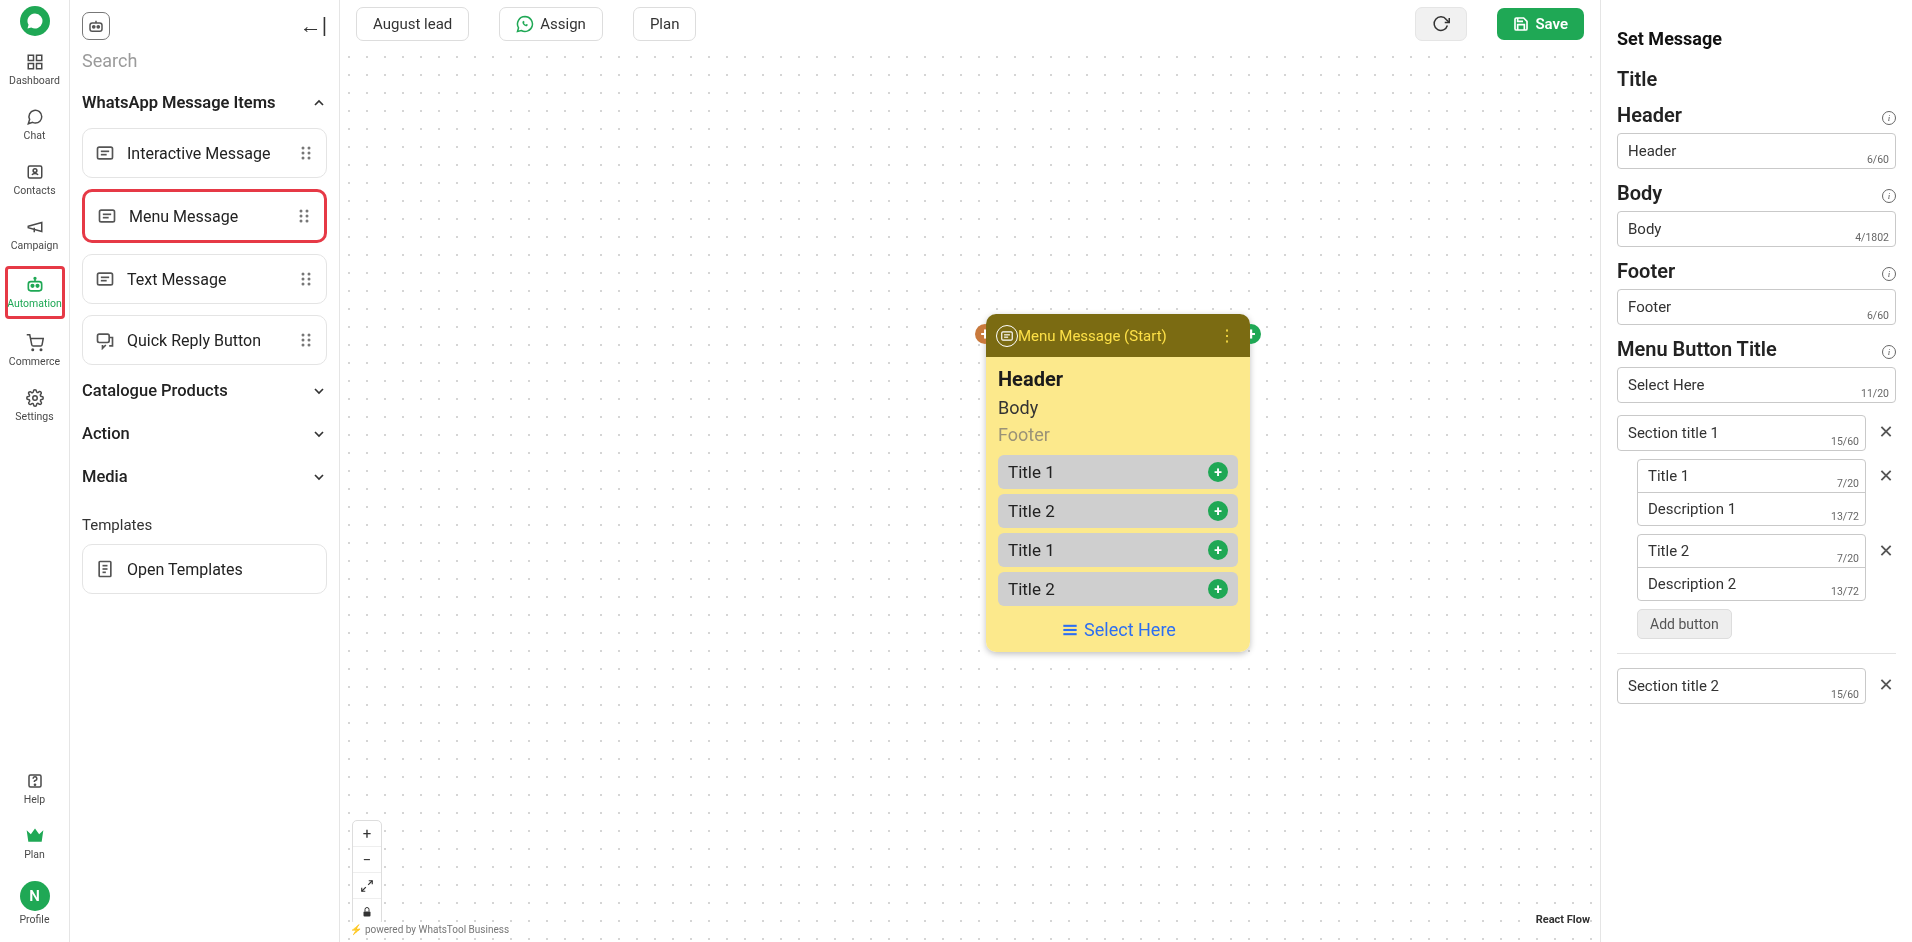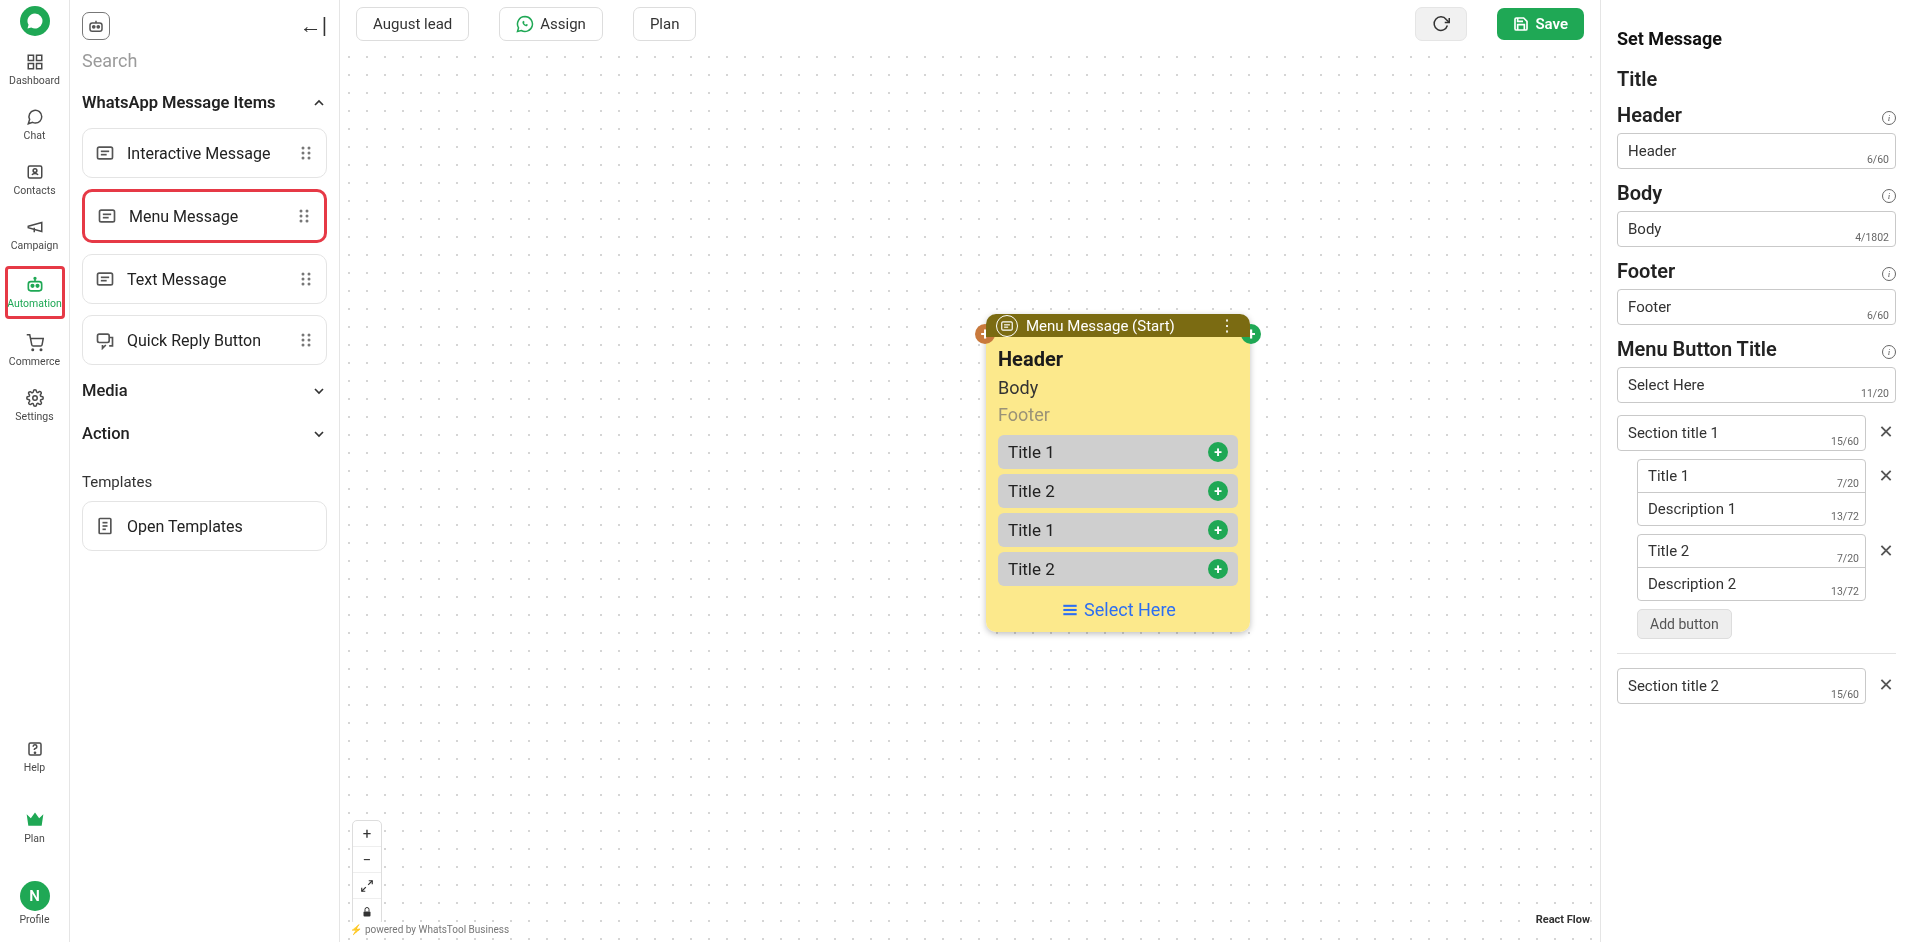--- a/index.html
+++ b/index.html
@@ -10,21 +10,21 @@
 .nav-rail { width: 70px; flex: 0 0 70px; border-right: 1px solid #e5e5e5; display: flex; flex-direction: column; align-items: center; padding-top: 6px; }
 .nav-rail .logo { width: 30px; height: 30px; background: #1fa855; border-radius: 50%; display:flex; align-items:center; justify-content:center; margin-bottom: 10px; }
 .nav-rail .logo svg { width: 18px; height: 18px; fill: #fff; }
 .nav-items { display:flex; flex-direction:column; align-items:center; gap: 8px; flex:1; }
 .nav-item { width: 60px; display:flex; flex-direction:column; align-items:center; gap:2px; padding:6px 0; cursor:pointer; border-radius:6px; }
 .nav-item .ico { width:20px; height:20px; display:flex; align-items:center; justify-content:center; color:#4a4a4a; }
 .nav-item .lbl { font-size:10.5px; color:#4a4a4a; }
 .nav-item.active { }
 .nav-item.active .ico, .nav-item.active .lbl { color:#1fa855; }
 .nav-item.highlight { border:3px solid #e63946; border-radius:4px; }
-.nav-bottom { display:flex; flex-direction:column; align-items:center; gap:24px; padding-bottom:10px; }
+.nav-bottom { display:flex; flex-direction:column; align-items:center; gap:8px; padding-bottom:10px; }
 .nav-bottom .plan-ico { width:22px; height:18px; }
 .nav-bottom .avatar { width:30px; height:30px; border-radius:50%; background:#1fa855; color:#fff; display:flex; align-items:center; justify-content:center; font-weight:600; font-size:15px; }
 
 
 .sidebar { width: 270px; flex:0 0 270px; border-right:1px solid #e5e5e5; display:flex; flex-direction:column; padding: 8px 0; }
 .side-top { display:flex; align-items:center; justify-content:space-between; padding: 4px 12px 6px; }
 .side-top .bot-ico { width:28px; height:28px; border:1.5px solid #777; border-radius:7px; display:flex; align-items:center; justify-content:center; color:#555;}
 .side-top .back-ico { color:#333; cursor:pointer; font-size:22px; }
 .side-search { padding: 4px 12px 10px; }
 .side-search input { width:100%; border:none; outline:none; font-size:18px; color:#333; }
@@ -52,21 +52,21 @@
 .canvas { flex:1; position:relative; overflow:hidden; background-image: radial-gradient(#d5d5d5 1px, transparent 1px); background-size: 18px 18px; }
 .zoom-ctrl { position:absolute; left:12px; bottom:16px; background:#fff; border:1px solid #ddd; border-radius:5px; display:flex; flex-direction:column; }
 .zoom-ctrl button { width:28px; height:26px; border:none; background:transparent; cursor:pointer; font-size:15px; color:#333; border-bottom:1px solid #eee; display:flex; align-items:center; justify-content:center;}
 .zoom-ctrl button:last-child { border-bottom:none; }
 .powered { position:absolute; left:4px; bottom:5px; font-size:10px; color:#777; background:#fff; padding:2px 6px; }
 .powered .bolt { color:#f5a623; }
 .reactflow { position:absolute; right:10px; bottom:16px; font-size:11px; font-weight:700; color:#333; }
 
 
 .node { position:absolute; left:646px; top:266px; width:264px; border-radius:10px; box-shadow:0 2px 6px rgba(0,0,0,.25); overflow:visible; }
-.node-head { background:#7b6b12; color:#ffffff; height:23px; border-radius:10px 10px 0 0; display:flex; align-items:center; padding:0 10px; gap:8px; position:relative; }
+.node-head { background:#7b6b12; color:#fde047; height:43px; border-radius:10px 10px 0 0; display:flex; align-items:center; padding:0 10px; position:relative; }
 .node-head .nh-ico { width:22px; height:22px; border:1.5px solid #fff; border-radius:50%; display:flex; align-items:center; justify-content:center; }
 .node-head .nh-title { font-size:15px; }
 .node-head .dots { margin-left:auto; cursor:pointer; padding:0 4px; letter-spacing:1px; }
 .node-body { background:#fce98c; padding: 10px 12px 12px; border-radius:0 0 10px 10px; }
 .node-body .hdr { font-size:20px; font-weight:700; color:#1b1b1b; margin-bottom:6px;}
 .node-body .bdy { font-size:18px; color:#333; margin-bottom:6px;}
 .node-body .ftr { font-size:18px; color:#9a9277; margin-bottom:10px;}
 .node-row { background:#cfcfcf; border-radius:6px; padding:7px 10px; margin-bottom:5px; display:flex; align-items:center; justify-content:space-between; position:relative; }
 .node-row .rlabel { font-size:17px; color:#222; }
 .node-row .rplus { width:20px; height:20px; border-radius:50%; background:#1fa855; color:#fff; display:flex; align-items:center; justify-content:center; font-size:14px; font-weight:bold; }
@@ -305,29 +305,37 @@
             <circle cx="3" cy="7" r="1.5"></circle>
             <circle cx="9" cy="7" r="1.5"></circle>
             <circle cx="3" cy="12" r="1.5"></circle>
             <circle cx="9" cy="12" r="1.5"></circle>
           </svg>
         </span>
     </div>
   </div>
 
   <div class="section-head">
-    <span class="ttl" style="font-weight:500">Media</span>
+    <span class="ttl" style="font-weight:500">Catalogue Products</span>
     <span class="chev">
         <svg width="16" height="16" viewBox="0 0 24 24" fill="none" stroke="currentColor" stroke-width="2.5">
           <polyline points="6 9 12 15 18 9"></polyline>
         </svg>
       </span>
   </div>
   <div class="section-head">
     <span class="ttl" style="font-weight:500">Action</span>
+    <span class="chev">
+        <svg width="16" height="16" viewBox="0 0 24 24" fill="none" stroke="currentColor" stroke-width="2.5">
+          <polyline points="6 9 12 15 18 9"></polyline>
+        </svg>
+      </span>
+  </div>
+  <div class="section-head">
+    <span class="ttl" style="font-weight:500">Media</span>
     <span class="chev">
         <svg width="16" height="16" viewBox="0 0 24 24" fill="none" stroke="currentColor" stroke-width="2.5">
           <polyline points="6 9 12 15 18 9"></polyline>
         </svg>
       </span>
   </div>
 
   <div class="templates-hdr">Templates</div>
   <div class="msg-item open-templates">
     <span class="item-ico">

